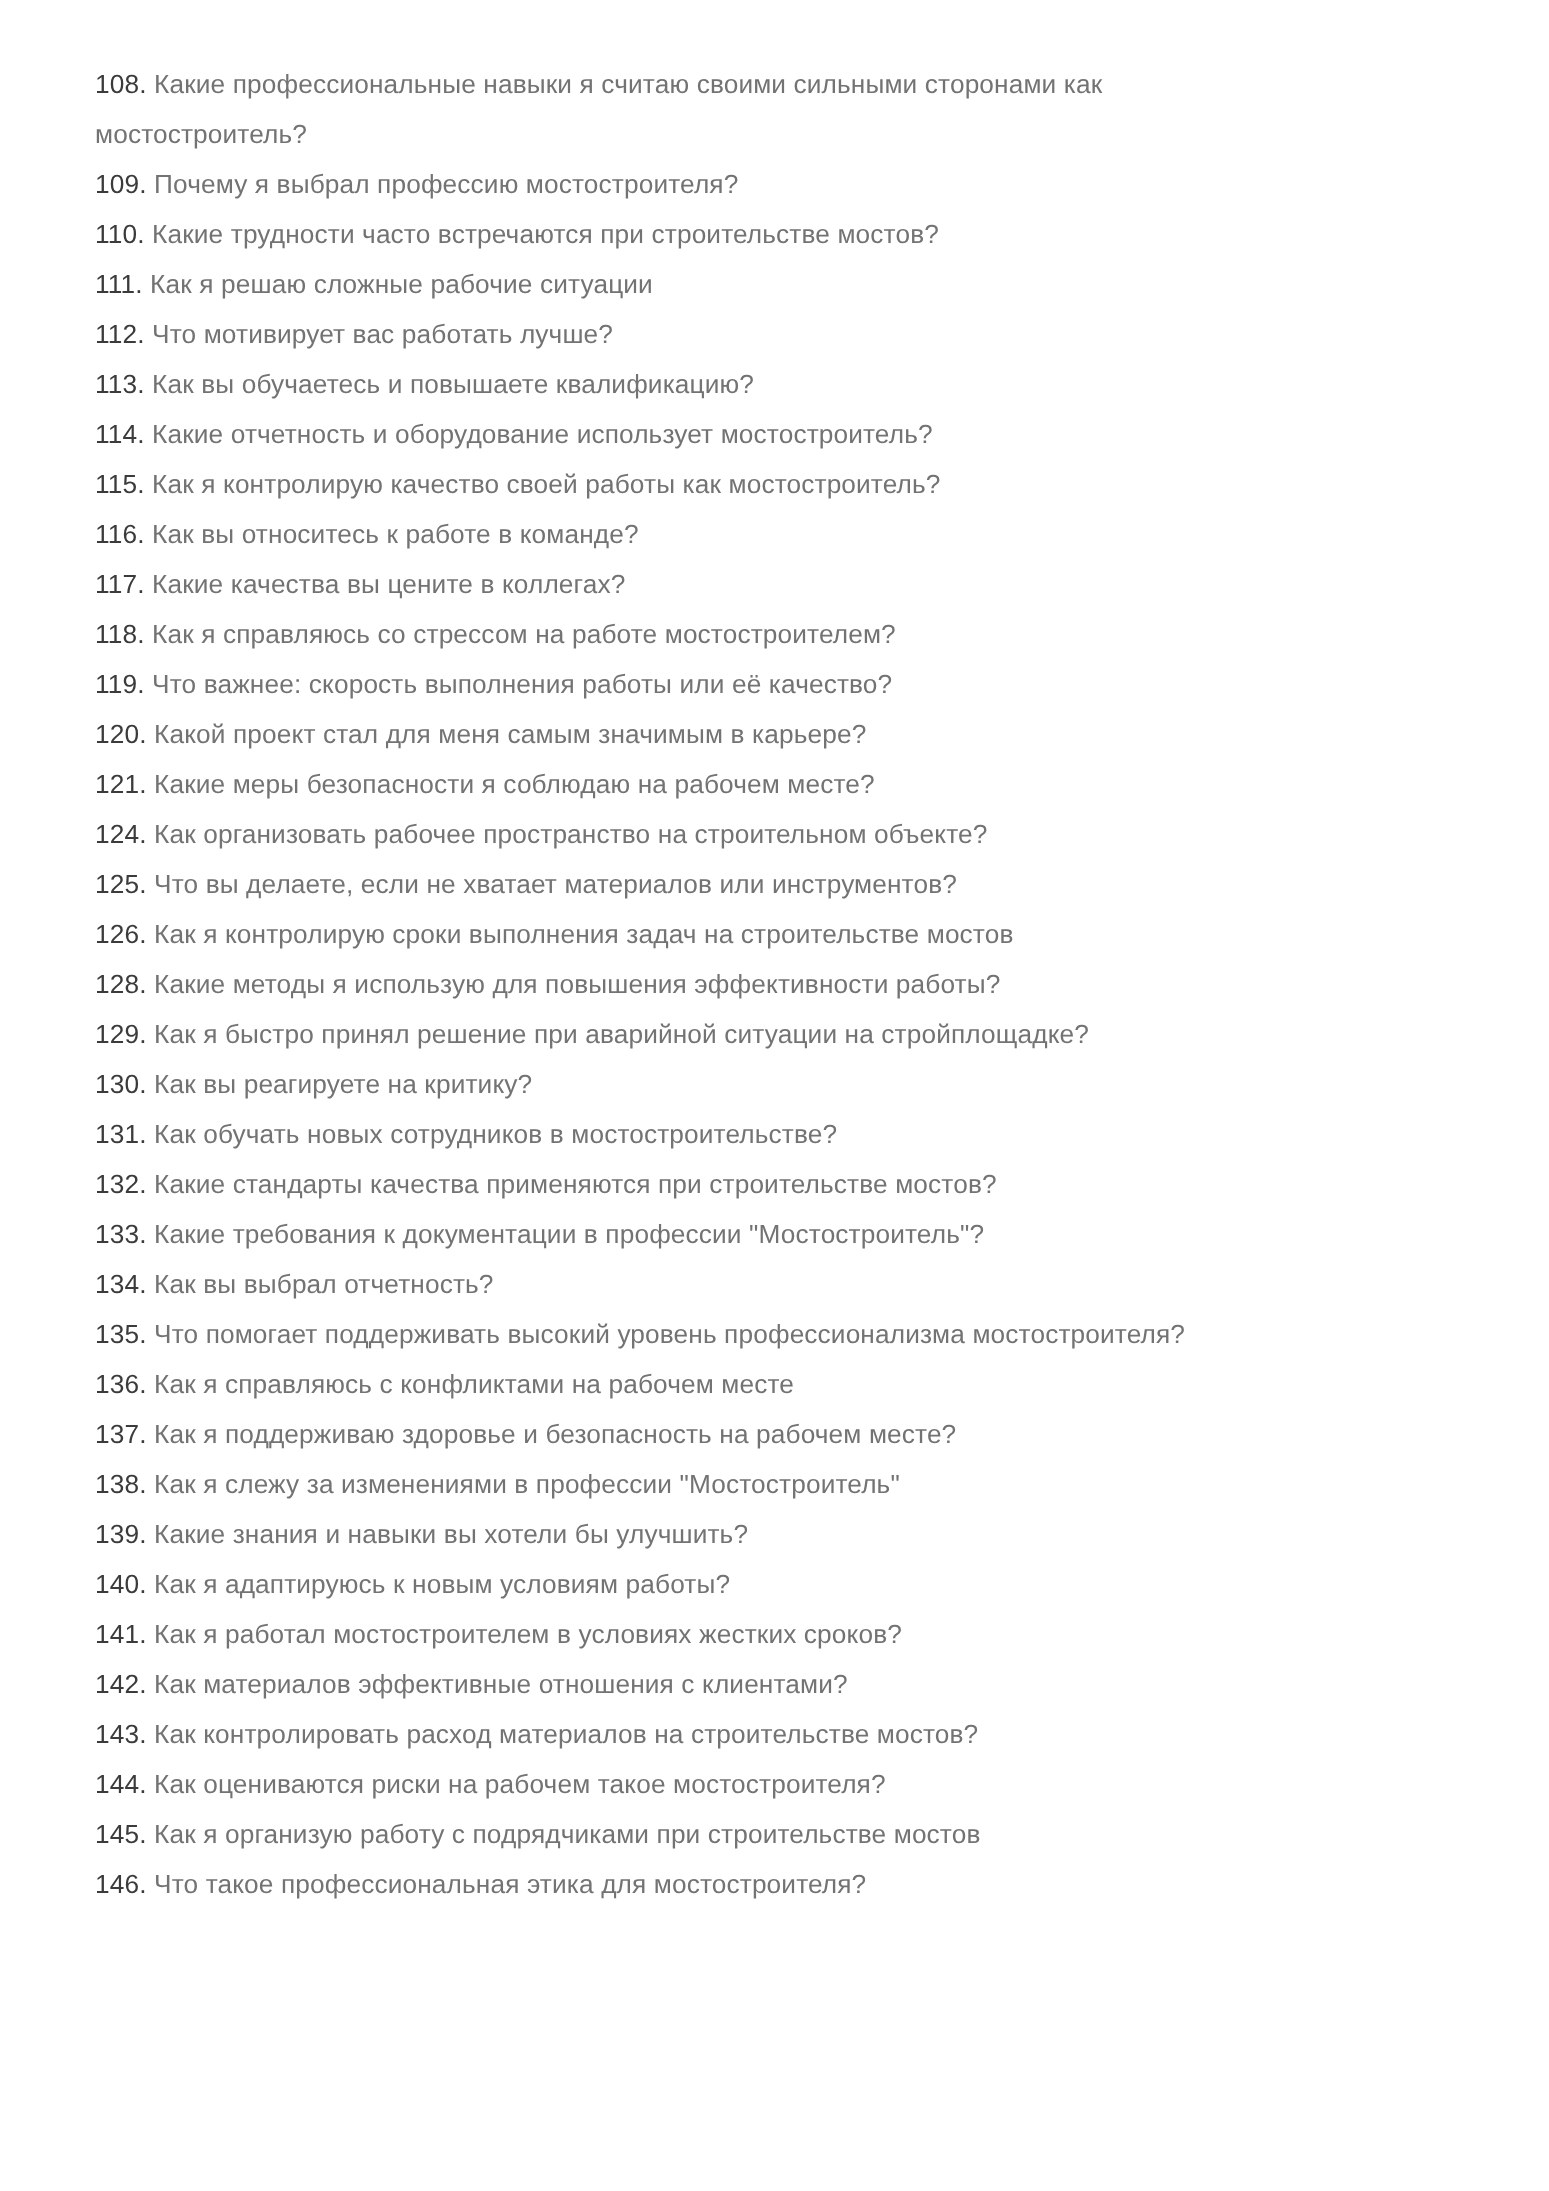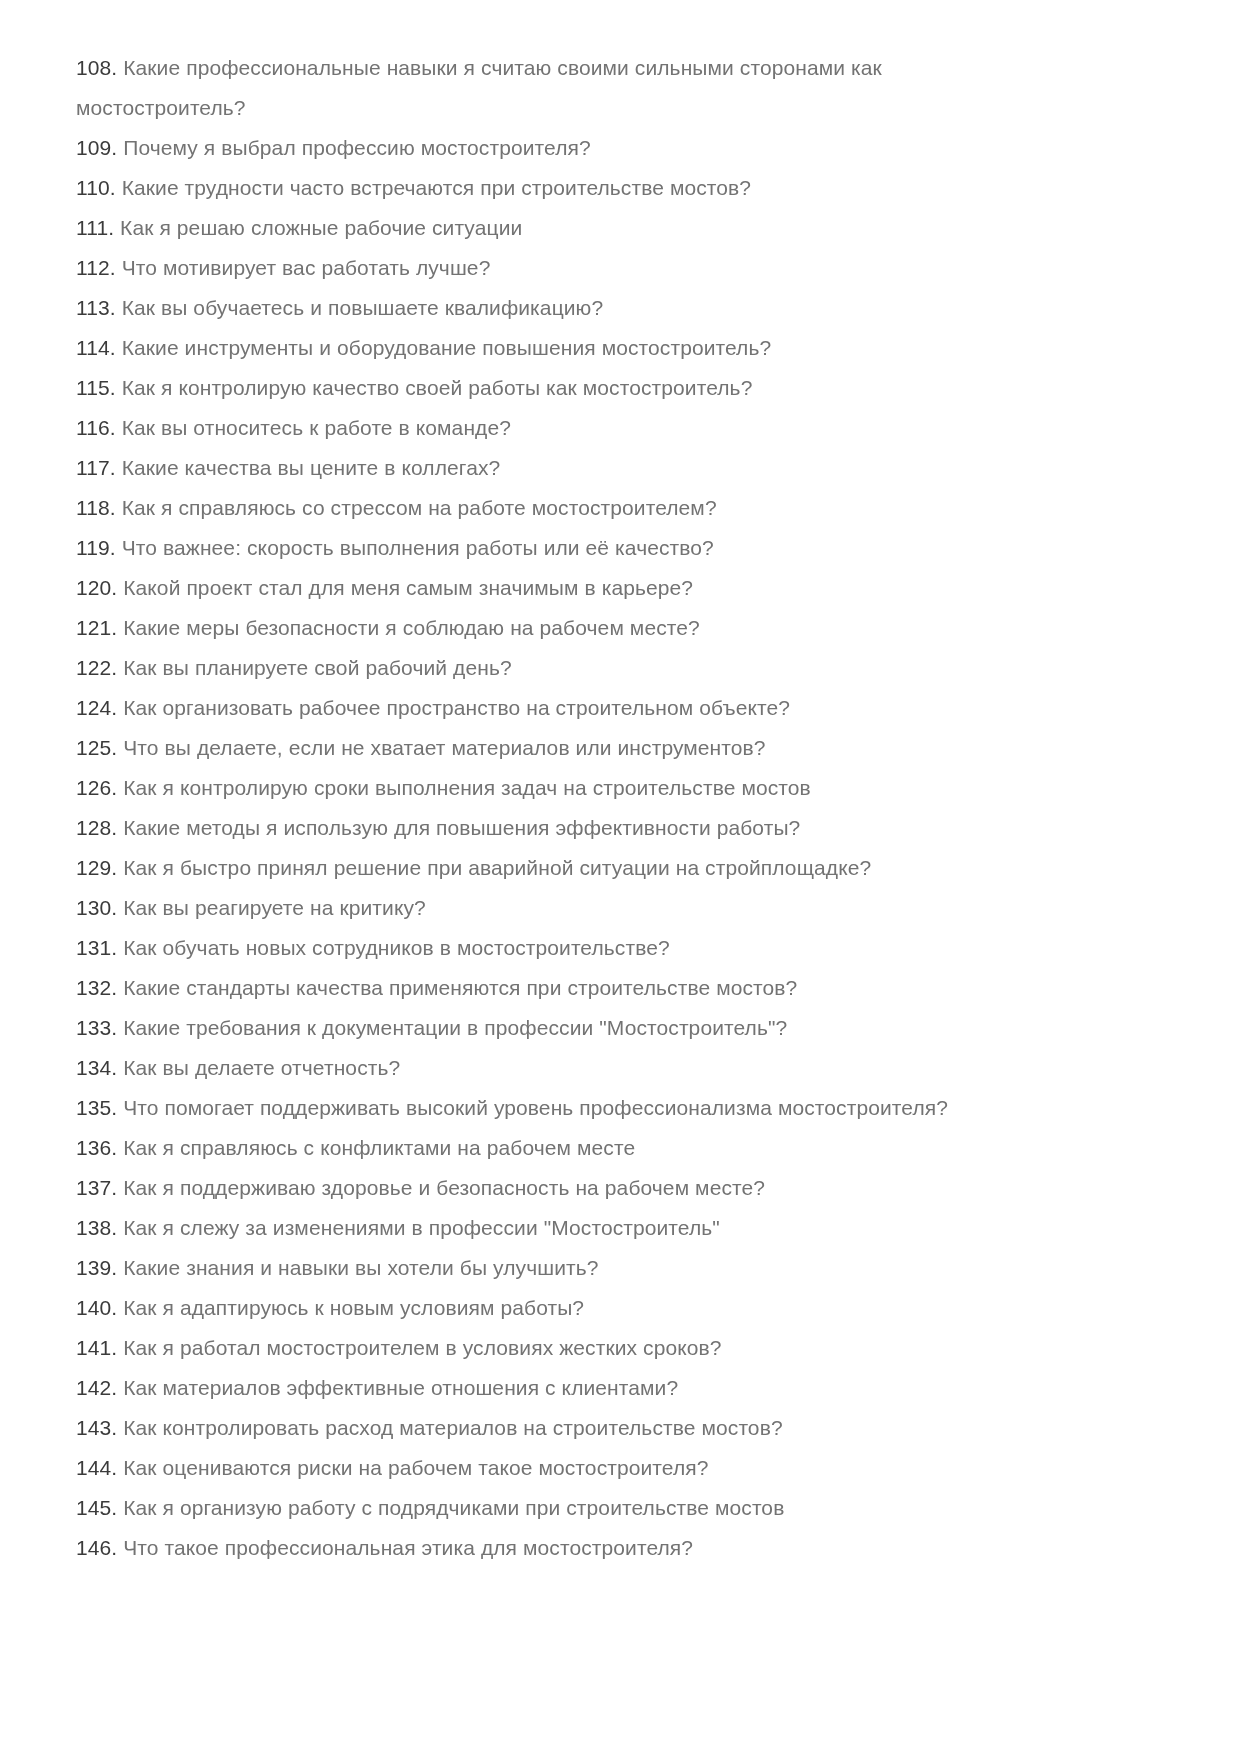--- a/index.html
+++ b/index.html
@@ -46,39 +46,38 @@
 
 <div class="doc-page">
   <div class="question-list">
       <div class="question-item"><span class="question-number">108. </span><span class="question-text">Какие профессиональные навыки я считаю своими сильными сторонами как
 мостостроитель?</span></div>
       <div class="question-item"><span class="question-number">109. </span><span class="question-text">Почему я выбрал профессию мостостроителя?</span></div>
       <div class="question-item"><span class="question-number">110. </span><span class="question-text">Какие трудности часто встречаются при строительстве мостов?</span></div>
       <div class="question-item"><span class="question-number">111. </span><span class="question-text">Как я решаю сложные рабочие ситуации</span></div>
       <div class="question-item"><span class="question-number">112. </span><span class="question-text">Что мотивирует вас работать лучше?</span></div>
       <div class="question-item"><span class="question-number">113. </span><span class="question-text">Как вы обучаетесь и повышаете квалификацию?</span></div>
-      <div class="question-item"><span class="question-number">114. </span><span class="question-text">Какие инструменты и оборудование повышения мостостроитель?</span></div>
+      <div class="question-item"><span class="question-number">114. </span><span class="question-text">Какие отчетность и оборудование использует мостостроитель?</span></div>
       <div class="question-item"><span class="question-number">115. </span><span class="question-text">Как я контролирую качество своей работы как мостостроитель?</span></div>
       <div class="question-item"><span class="question-number">116. </span><span class="question-text">Как вы относитесь к работе в команде?</span></div>
       <div class="question-item"><span class="question-number">117. </span><span class="question-text">Какие качества вы цените в коллегах?</span></div>
       <div class="question-item"><span class="question-number">118. </span><span class="question-text">Как я справляюсь со стрессом на работе мостостроителем?</span></div>
       <div class="question-item"><span class="question-number">119. </span><span class="question-text">Что важнее: скорость выполнения работы или её качество?</span></div>
       <div class="question-item"><span class="question-number">120. </span><span class="question-text">Какой проект стал для меня самым значимым в карьере?</span></div>
       <div class="question-item"><span class="question-number">121. </span><span class="question-text">Какие меры безопасности я соблюдаю на рабочем месте?</span></div>
-      <div class="question-item"><span class="question-number">122. </span><span class="question-text">Как вы планируете свой рабочий день?</span></div>
       <div class="question-item"><span class="question-number">124. </span><span class="question-text">Как организовать рабочее пространство на строительном объекте?</span></div>
       <div class="question-item"><span class="question-number">125. </span><span class="question-text">Что вы делаете, если не хватает материалов или инструментов?</span></div>
       <div class="question-item"><span class="question-number">126. </span><span class="question-text">Как я контролирую сроки выполнения задач на строительстве мостов</span></div>
       <div class="question-item"><span class="question-number">128. </span><span class="question-text">Какие методы я использую для повышения эффективности работы?</span></div>
       <div class="question-item"><span class="question-number">129. </span><span class="question-text">Как я быстро принял решение при аварийной ситуации на стройплощадке?</span></div>
       <div class="question-item"><span class="question-number">130. </span><span class="question-text">Как вы реагируете на критику?</span></div>
       <div class="question-item"><span class="question-number">131. </span><span class="question-text">Как обучать новых сотрудников в мостостроительстве?</span></div>
       <div class="question-item"><span class="question-number">132. </span><span class="question-text">Какие стандарты качества применяются при строительстве мостов?</span></div>
       <div class="question-item"><span class="question-number">133. </span><span class="question-text">Какие требования к документации в профессии "Мостостроитель"?</span></div>
-      <div class="question-item"><span class="question-number">134. </span><span class="question-text">Как вы делаете отчетность?</span></div>
+      <div class="question-item"><span class="question-number">134. </span><span class="question-text">Как вы выбрал отчетность?</span></div>
       <div class="question-item"><span class="question-number">135. </span><span class="question-text">Что помогает поддерживать высокий уровень профессионализма мостостроителя?</span></div>
       <div class="question-item"><span class="question-number">136. </span><span class="question-text">Как я справляюсь с конфликтами на рабочем месте</span></div>
       <div class="question-item"><span class="question-number">137. </span><span class="question-text">Как я поддерживаю здоровье и безопасность на рабочем месте?</span></div>
       <div class="question-item"><span class="question-number">138. </span><span class="question-text">Как я слежу за изменениями в профессии "Мостостроитель"</span></div>
       <div class="question-item"><span class="question-number">139. </span><span class="question-text">Какие знания и навыки вы хотели бы улучшить?</span></div>
       <div class="question-item"><span class="question-number">140. </span><span class="question-text">Как я адаптируюсь к новым условиям работы?</span></div>
       <div class="question-item"><span class="question-number">141. </span><span class="question-text">Как я работал мостостроителем в условиях жестких сроков?</span></div>
       <div class="question-item"><span class="question-number">142. </span><span class="question-text">Как материалов эффективные отношения с клиентами?</span></div>
       <div class="question-item"><span class="question-number">143. </span><span class="question-text">Как контролировать расход материалов на строительстве мостов?</span></div>
       <div class="question-item"><span class="question-number">144. </span><span class="question-text">Как оцениваются риски на рабочем такое мостостроителя?</span></div>

